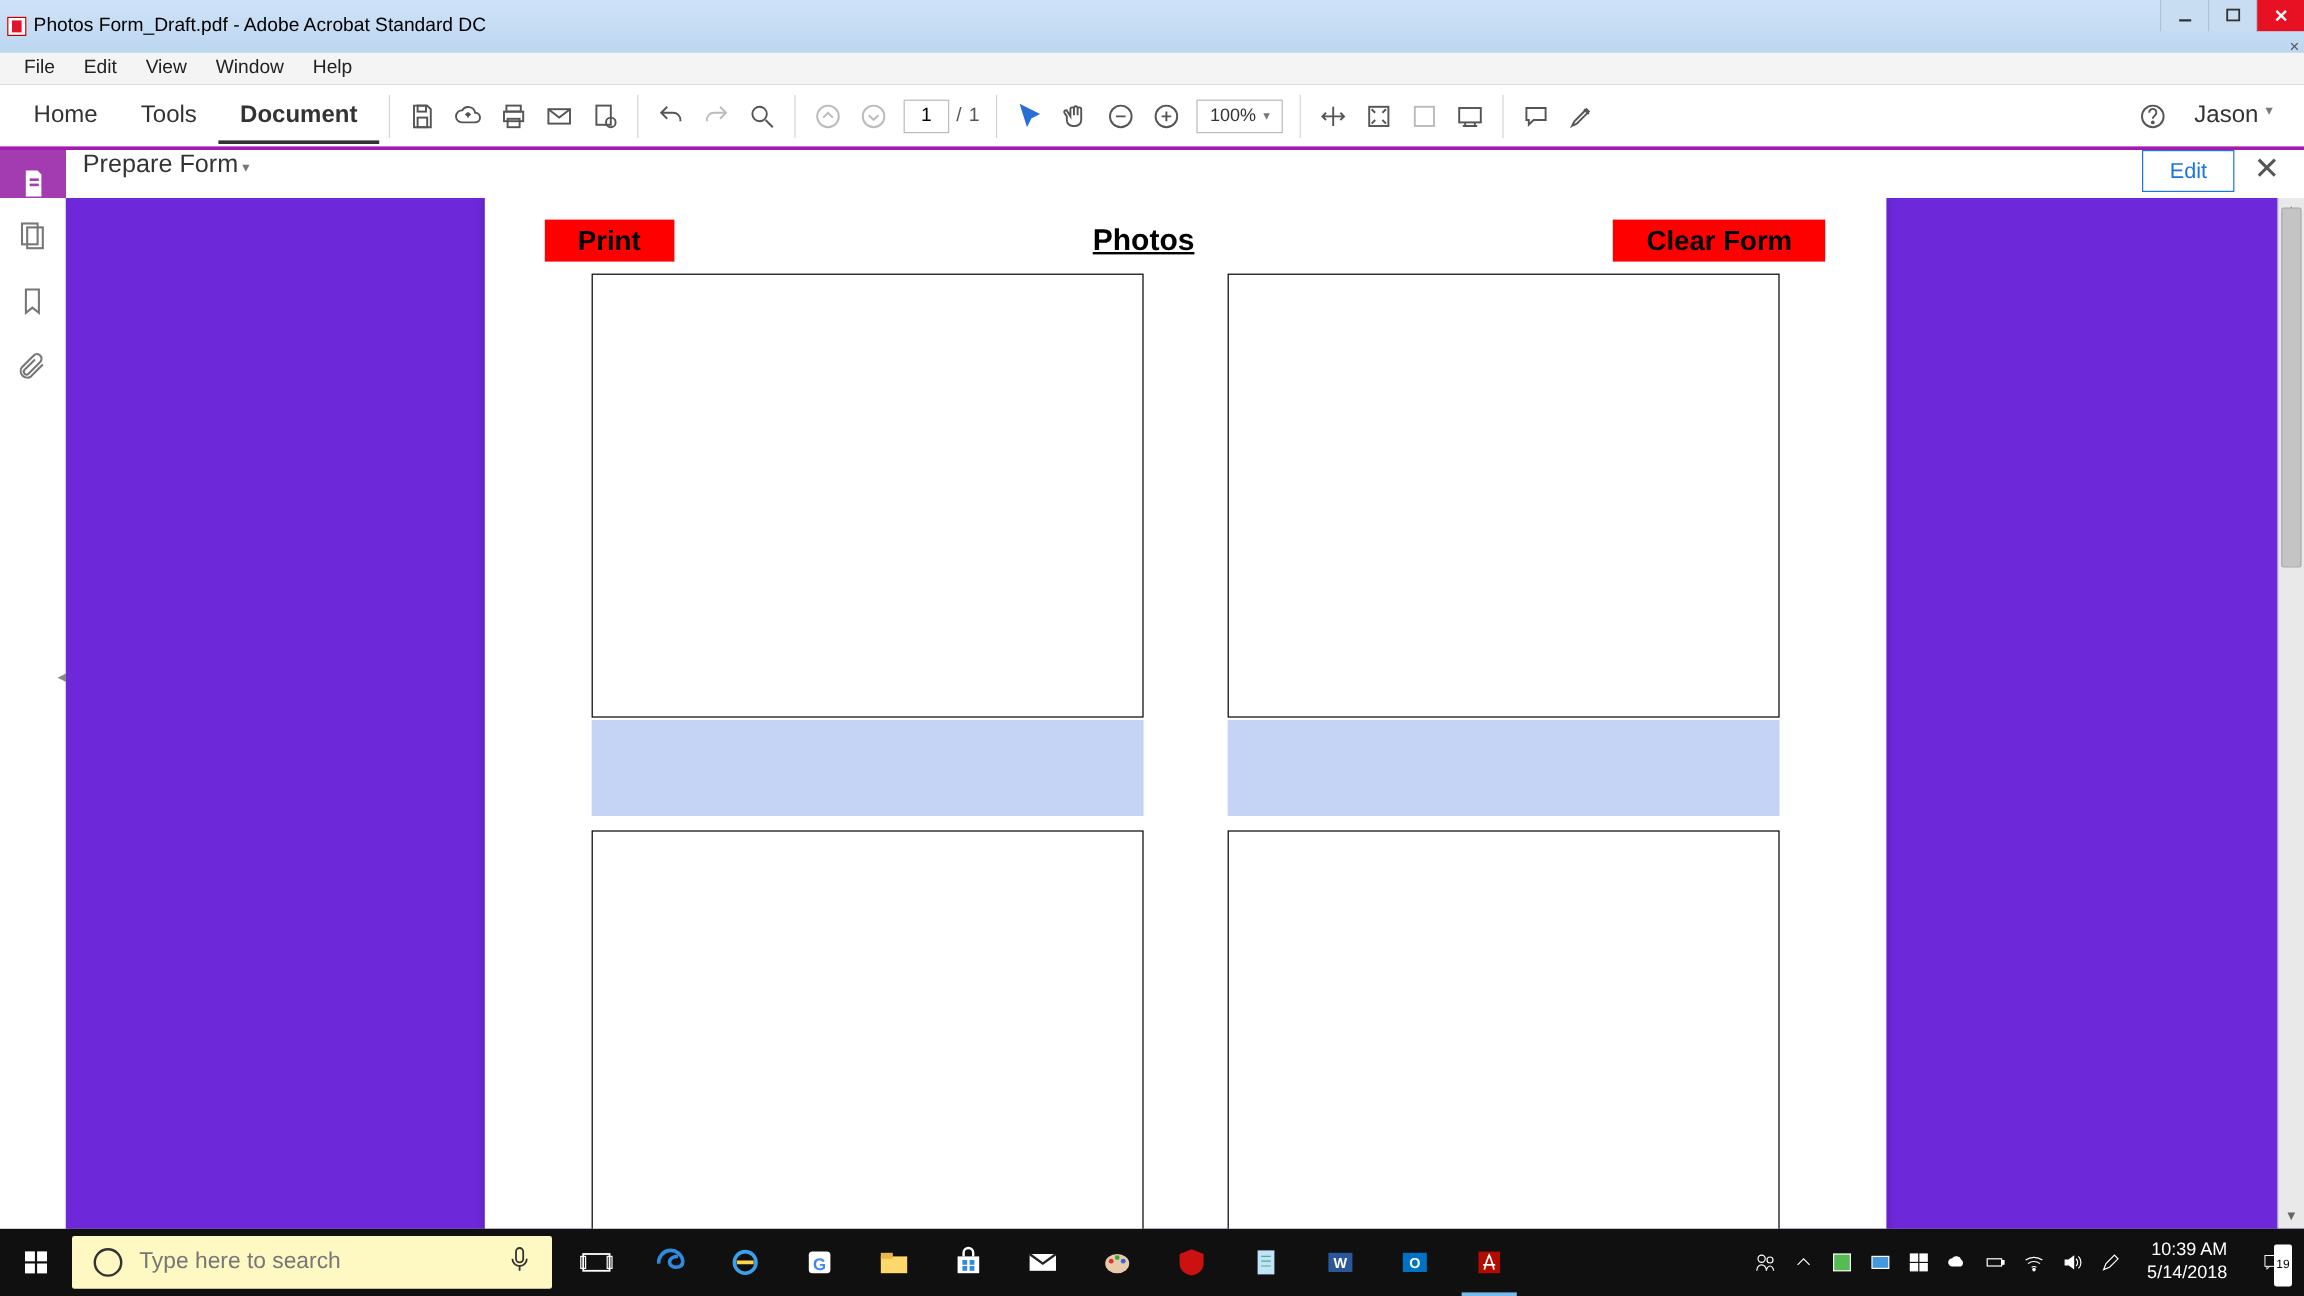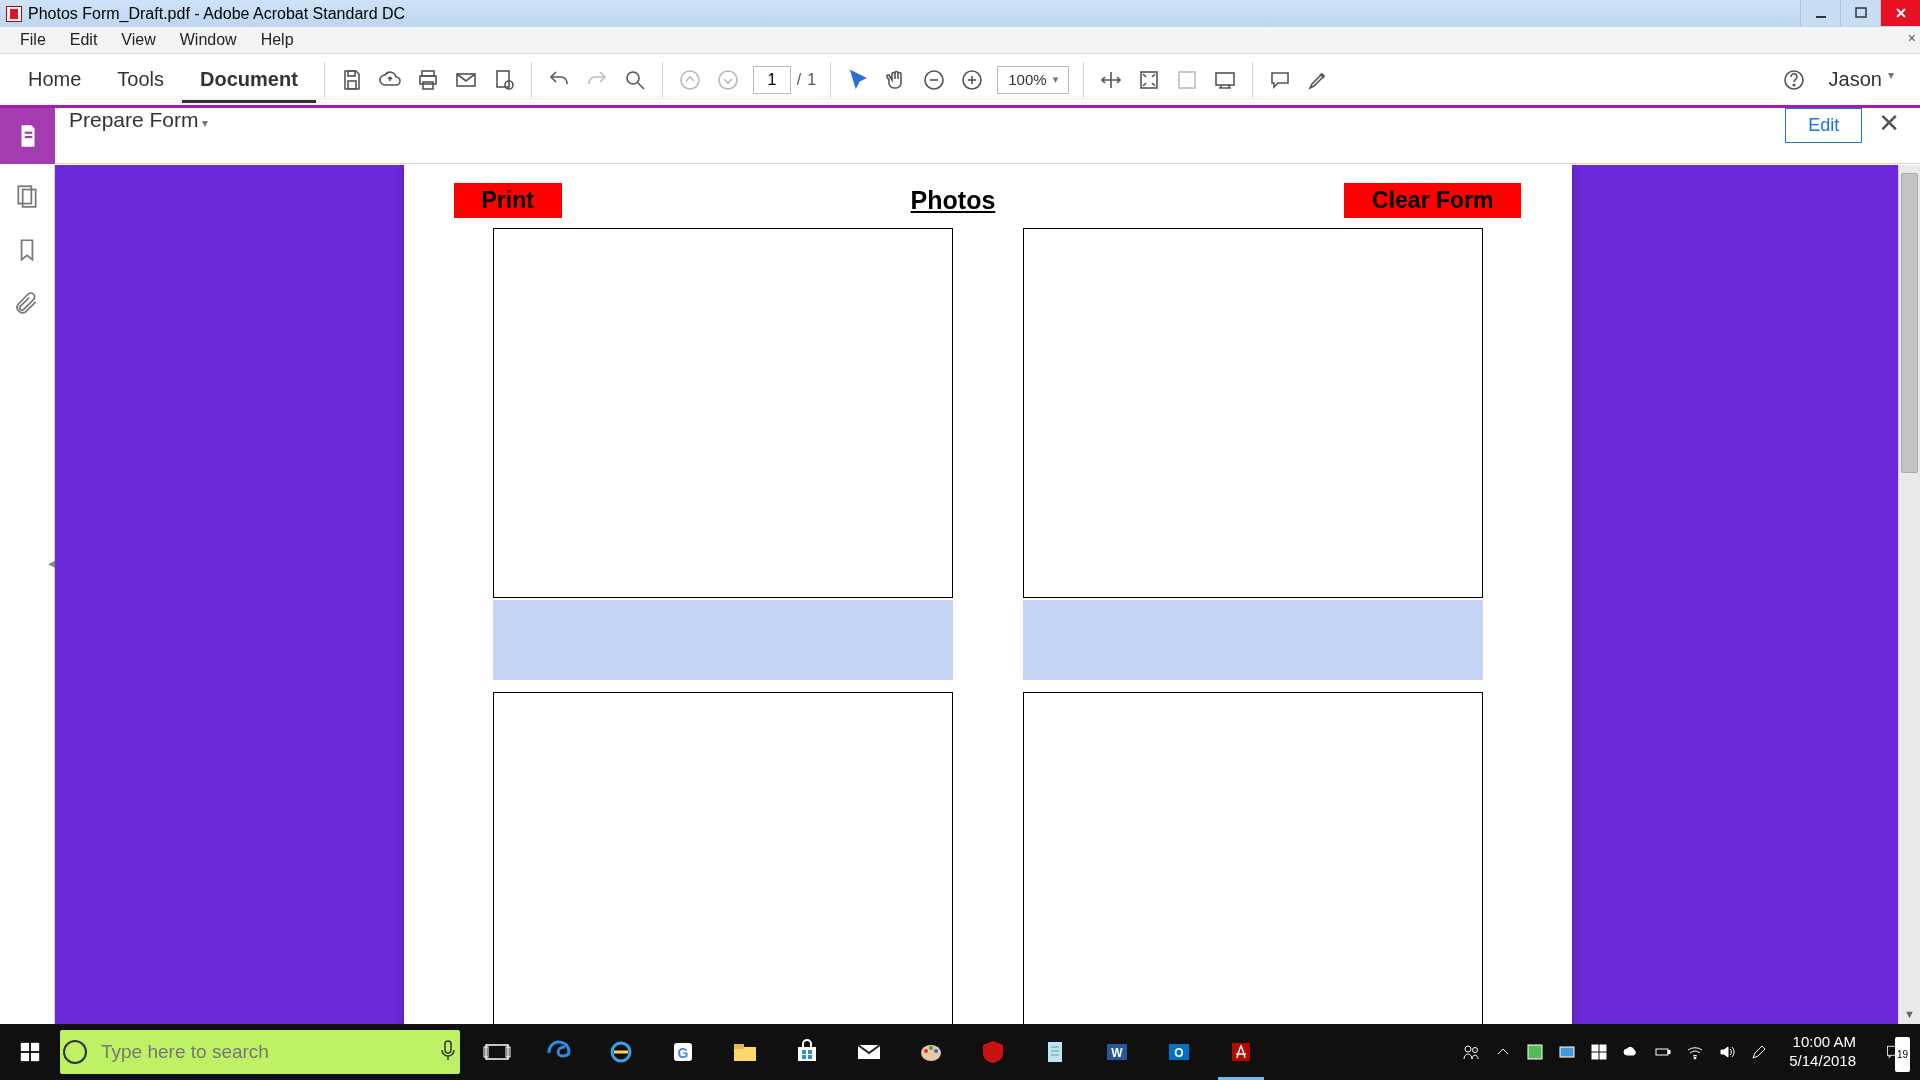--- a/index.html
+++ b/index.html
@@ -1,19 +1,19 @@
 <!DOCTYPE html>
 <html><head>
 <meta charset="utf-8">
 <style>
 * { margin: 0; padding: 0; box-sizing: border-box; font-family: "Segoe UI", Tahoma, sans-serif; }
 html, body { width: 1920px; height: 1080px; overflow: hidden; background: #fff; }
 
 
-.titlebar { height: 27px; background: linear-gradient(#cfe3f8, #bcd6f0); display: flex; align-items: center; font-size: 16px; color: #000; position: relative; }
+.titlebar { height: 44px; background: linear-gradient(#cfe3f8, #bcd6f0); display: flex; align-items: center; font-size: 16px; color: #000; position: relative; }
 .titlebar .app-icon { width: 16px; height: 16px; background: #fff; border: 1px solid #b00; margin: 0 6px; position: relative; }
 .titlebar .app-icon::after { content: ""; position: absolute; left: 3px; top: 2px; width: 8px; height: 10px; background: #e2142d; }
 .titlebar .winbtns { position: absolute; right: 0; top: 0; display: flex; }
 .titlebar .winbtn { width: 40px; height: 26px; display: flex; align-items: center; justify-content: center; border-left: 1px solid #a9c4e0; }
 .titlebar .winbtn.min { background: #c8dcf2; }
 .titlebar .winbtn.max { background: #c8dcf2; }
 .titlebar .winbtn.close { background: #e81123; color: #fff; font-weight: bold; }
 .titlebar .winbtn svg { width: 14px; height: 14px; }
 .mini-close { position: absolute; right: 4px; top: 30px; font-size: 14px; color: #555; cursor: pointer; }
 
@@ -64,21 +64,21 @@
 .page .redbtn { background: #ff0000; color: #000; font-weight: bold; font-size: 23px; padding: 4px 28px; cursor: pointer; }
 .page .title { font-size: 25px; font-weight: bold; text-decoration: underline; }
 .photogrid { display: grid; grid-template-columns: 460px 460px; column-gap: 70px; row-gap: 0; justify-content: center; }
 .photobox { height: 370px; border: 1.5px solid #000; background: #fff; }
 .caption { height: 80px; background: #c5d4f5; margin-top: 2px; margin-bottom: 12px; }
 
 
 .taskbar { position: absolute; bottom: 0; left: 0; right: 0; height: 56px; background: #101010; display: flex; align-items: center; color: #fff; }
 .taskbar .start { width: 60px; height: 56px; display: flex; align-items: center; justify-content: center; }
 .taskbar .start svg { width: 22px; height: 22px; fill: #fff; }
-.taskbar .search { flex: 0 0 400px; height: 44px; background: #bef264; display: flex; align-items: center; padding: 0 3px; color: #777; font-size: 19px; gap: 14px; border-radius: 2px; margin-right: 6px; }
+.taskbar .search { flex: 0 0 400px; height: 44px; background: #fef9c3; display: flex; align-items: center; padding: 0 18px; color: #777; font-size: 19px; gap: 14px; border-radius: 2px; margin-right: 6px; }
 .taskbar .search .circle { width: 24px; height: 24px; border: 2px solid #333; border-radius: 50%; }
 .taskbar .search .mic { margin-left: auto; }
 .taskbar .tbicon { width: 62px; height: 56px; display: flex; align-items: center; justify-content: center; position: relative; }
 .taskbar .tbicon.active::after { content: ""; position: absolute; bottom: 0; left: 8px; right: 8px; height: 3px; background: #76b9ed; }
 .taskbar .tbicon svg { width: 30px; height: 30px; }
 .taskbar .tray { margin-left: auto; display: flex; align-items: center; gap: 8px; padding-right: 6px; }
 .taskbar .tray .trayicon { width: 24px; height: 24px; display: flex; align-items: center; justify-content: center; }
 .taskbar .tray svg { width: 18px; height: 18px; fill: #fff; stroke: #fff; }
 .taskbar .clock { font-size: 15px; text-align: right; line-height: 1.25; padding: 0 10px; }
 .taskbar .notif { width: 40px; height: 56px; display: flex; align-items: center; justify-content: center; position: relative; }
@@ -490,21 +490,21 @@
           <path d="M3 7h3l4-3v10l-4-3H3z"></path>
           <path d="M12 6a4 4 0 010 6M14 4a7 7 0 010 10" fill="none"></path>
         </svg>
       </div>
     <div class="trayicon">
         <svg viewBox="0 0 18 18">
           <path d="M3 15l2-5 7-7 3 3-7 7z" fill="none"></path>
         </svg>
       </div>
     <div class="clock">
-      <div>10:00 AM</div>
+      <div>10:39 AM</div>
       <div>5/14/2018</div>
     </div>
     <div class="notif">
       <svg viewBox="0 0 22 22">
           <rect x="3" y="4" width="16" height="11" fill="none" stroke="#fff"></rect>
           <path d="M8 15l-3 3v-3" fill="none" stroke="#fff"></path>
         </svg>
       <div class="badge">19</div>
     </div>
   </div>

